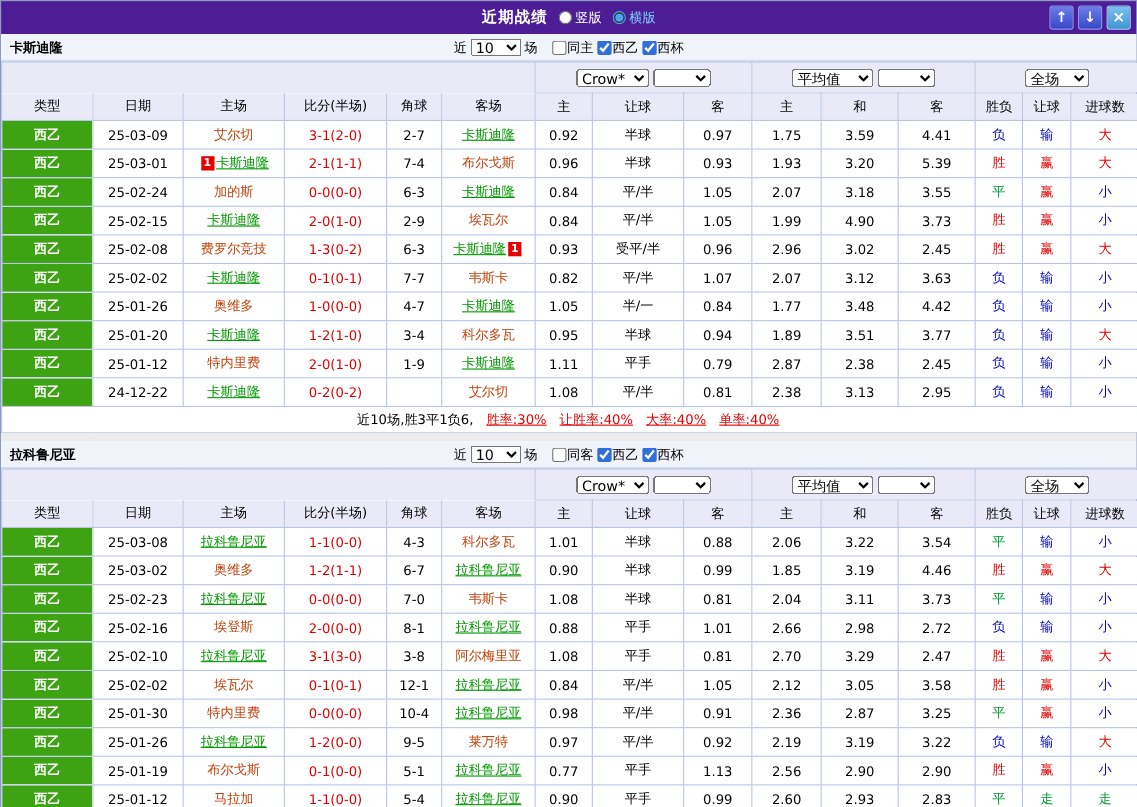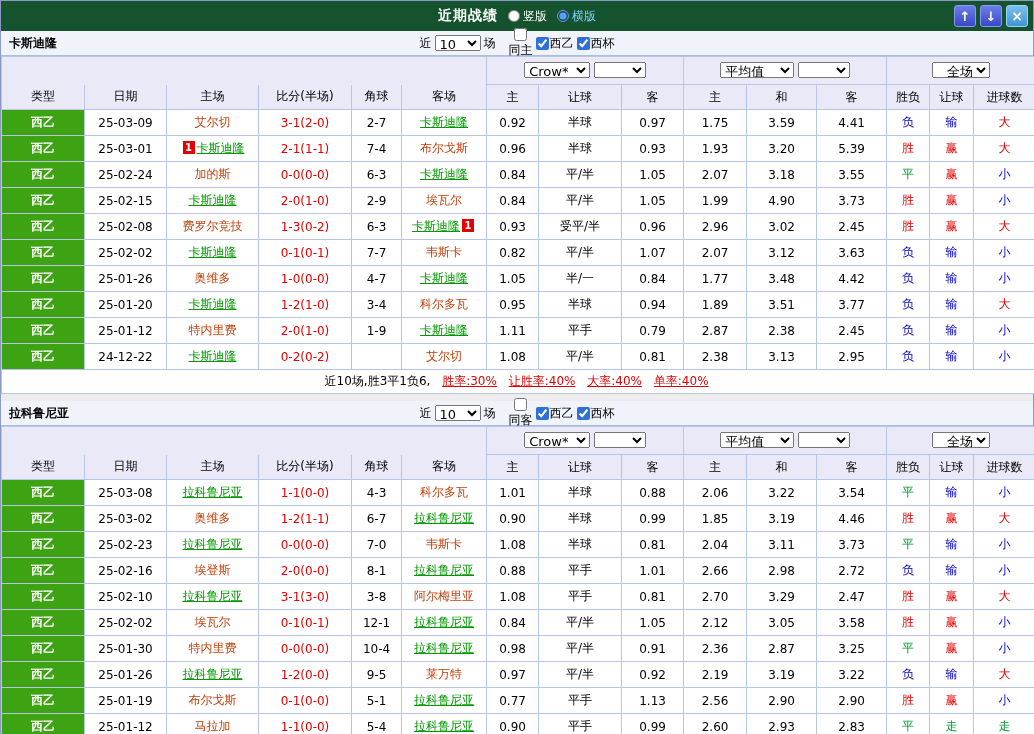--- a/index.html
+++ b/index.html
@@ -1,38 +1,38 @@
 <!DOCTYPE html>
 <html style="--win: #e10000; --loss: #0000cc; --draw: #009933; --score: #e10000; --focus: #009900; --leaguebg: #3da313; --card: #e60000;"><head>
 <meta charset="utf-8">
 <style>
   html,body{margin:0;padding:0;}
   body{width:1034px;background:#d8d8d8;font-family:"DejaVu Sans","Liberation Sans",sans-serif;font-size:12px;color:#000;}
   .widget{width:1034px;background:#fff;border:1px solid #8b9ac0;box-sizing:border-box;}
 
   
-  .titlebar{height:30px;background:#14532d;position:relative;display:flex;align-items:center;justify-content:center;color:#fff;}
+  .titlebar{height:30px;background:#4c1d95;position:relative;display:flex;align-items:center;justify-content:center;color:#fff;}
   .tb-center{display:flex;align-items:center;gap:10px;}
   .tb-title{font-size:14px;font-weight:bold;letter-spacing:1px;}
   .tb-radio{display:flex;align-items:center;gap:3px;cursor:pointer;justify-content:center;}
   .tb-radio input{accent-color:#4aa3ff;width:12px;height:12px;margin:0;}
   .tb-radio.h span{color:#7fd0ff;}
   .tb-buttons{position:absolute;right:5px;top:4px;display:flex;gap:4px;}
   .tb-btn{width:22px;height:22px;display:flex;align-items:center;justify-content:center;color:#fff;font-weight:bold;font-size:13px;background:linear-gradient(#6c7ee8,#3748c8);border:1px solid #8a98ef;border-radius:3px;cursor:pointer;padding:0;font-family:inherit;}
   .tb-btn.close{background:linear-gradient(#7cc0ee,#3e96d4);border-color:#9ed2f4;font-size:14px;}
 
   
   .section-bar{height:24px;background:#f0f3fa;border-bottom:1px solid #aebedd;display:flex;align-items:center;position:relative;}
   .team-title{position:absolute;left:8px;font-weight:bold;}
   .filters{margin:0 auto;display:flex;align-items:center;gap:3px;}
   .cb{display:flex;align-items:center;gap:1px;cursor:pointer;}
-  .cb.first{margin-left:10px;flex-direction:column;}
+  .cb.first{margin-left:10px;}
   .cb input{width:13px;height:13px;margin:0;accent-color:#2e6fd8;}
   .sel{font-size:13px;height:16px;font-family:inherit;}
-  .w46{width:46px;} .w52{width:52px;padding-left:40px;} .w58{width:58px;text-align:right;} .w66{width:66px;} .w74{width:74px;}
+  .w46{width:46px;} .w52{width:52px;padding-left:40px;} .w58{width:58px;} .w66{width:66px;} .w74{width:74px;}
 
   
   table{width:100%;border-collapse:collapse;table-layout:fixed;}
   th,td{border:1px solid #b7c6e6;text-align:center;white-space:nowrap;overflow:hidden;font-weight:normal;padding:0;}
   thead th{background:#e9e9f8;height:24px;}
   tr.selects-row th{height:27px;}
   .th-empty{border-bottom:none;}
   .lbl-plain{border-top:none;}
   tbody td{height:25px;background:#fff;}
   .c-type{background:var(--leaguebg,#3da313);color:#fff;font-weight:bold;}

